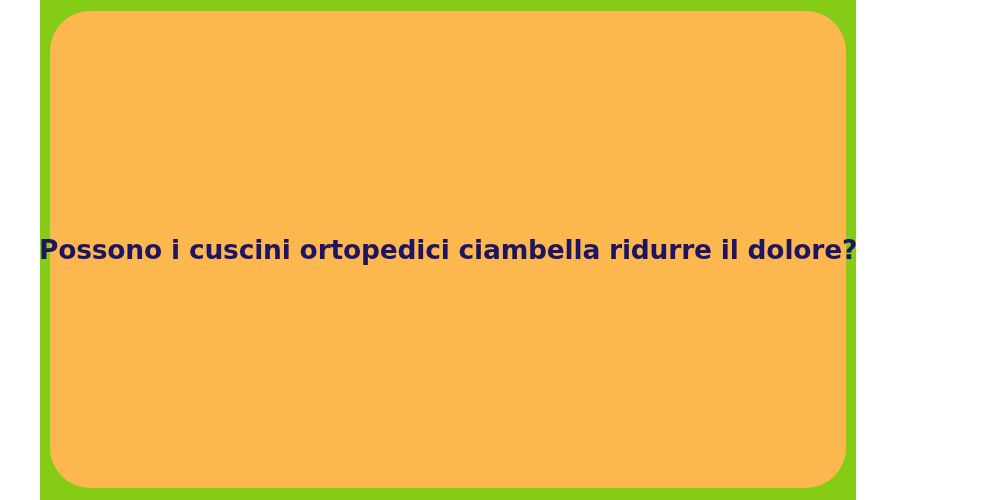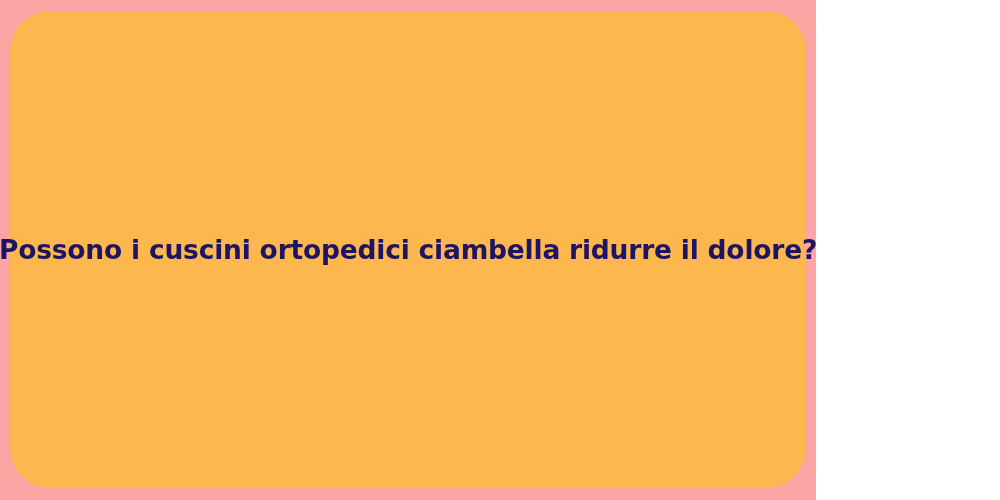--- a/index.html
+++ b/index.html
@@ -44,21 +44,21 @@
     font-size: 30px;
     font-weight: 700;
     line-height: 1.25;
     letter-spacing: -0.2px;
     white-space: nowrap;
   }
 </style>
 </head>
 <body>
 
-<div id="card-frame" style="background: #fca5a5; width: 816px; height: 500px;">
+<div id="card-frame" style="background: #84cc16; width: 816px; height: 500px; margin-left: 40px;">
 
   <div id="card-panel" style="background: rgb(253, 183, 79); border-radius: 40px;">
 
     <h1 id="headline" style="color: rgb(30, 20, 100); font-size: 26.5px;">Possono i cuscini ortopedici ciambella ridurre il dolore?</h1>
 
   </div>
 
 </div>
 
 </body></html>

